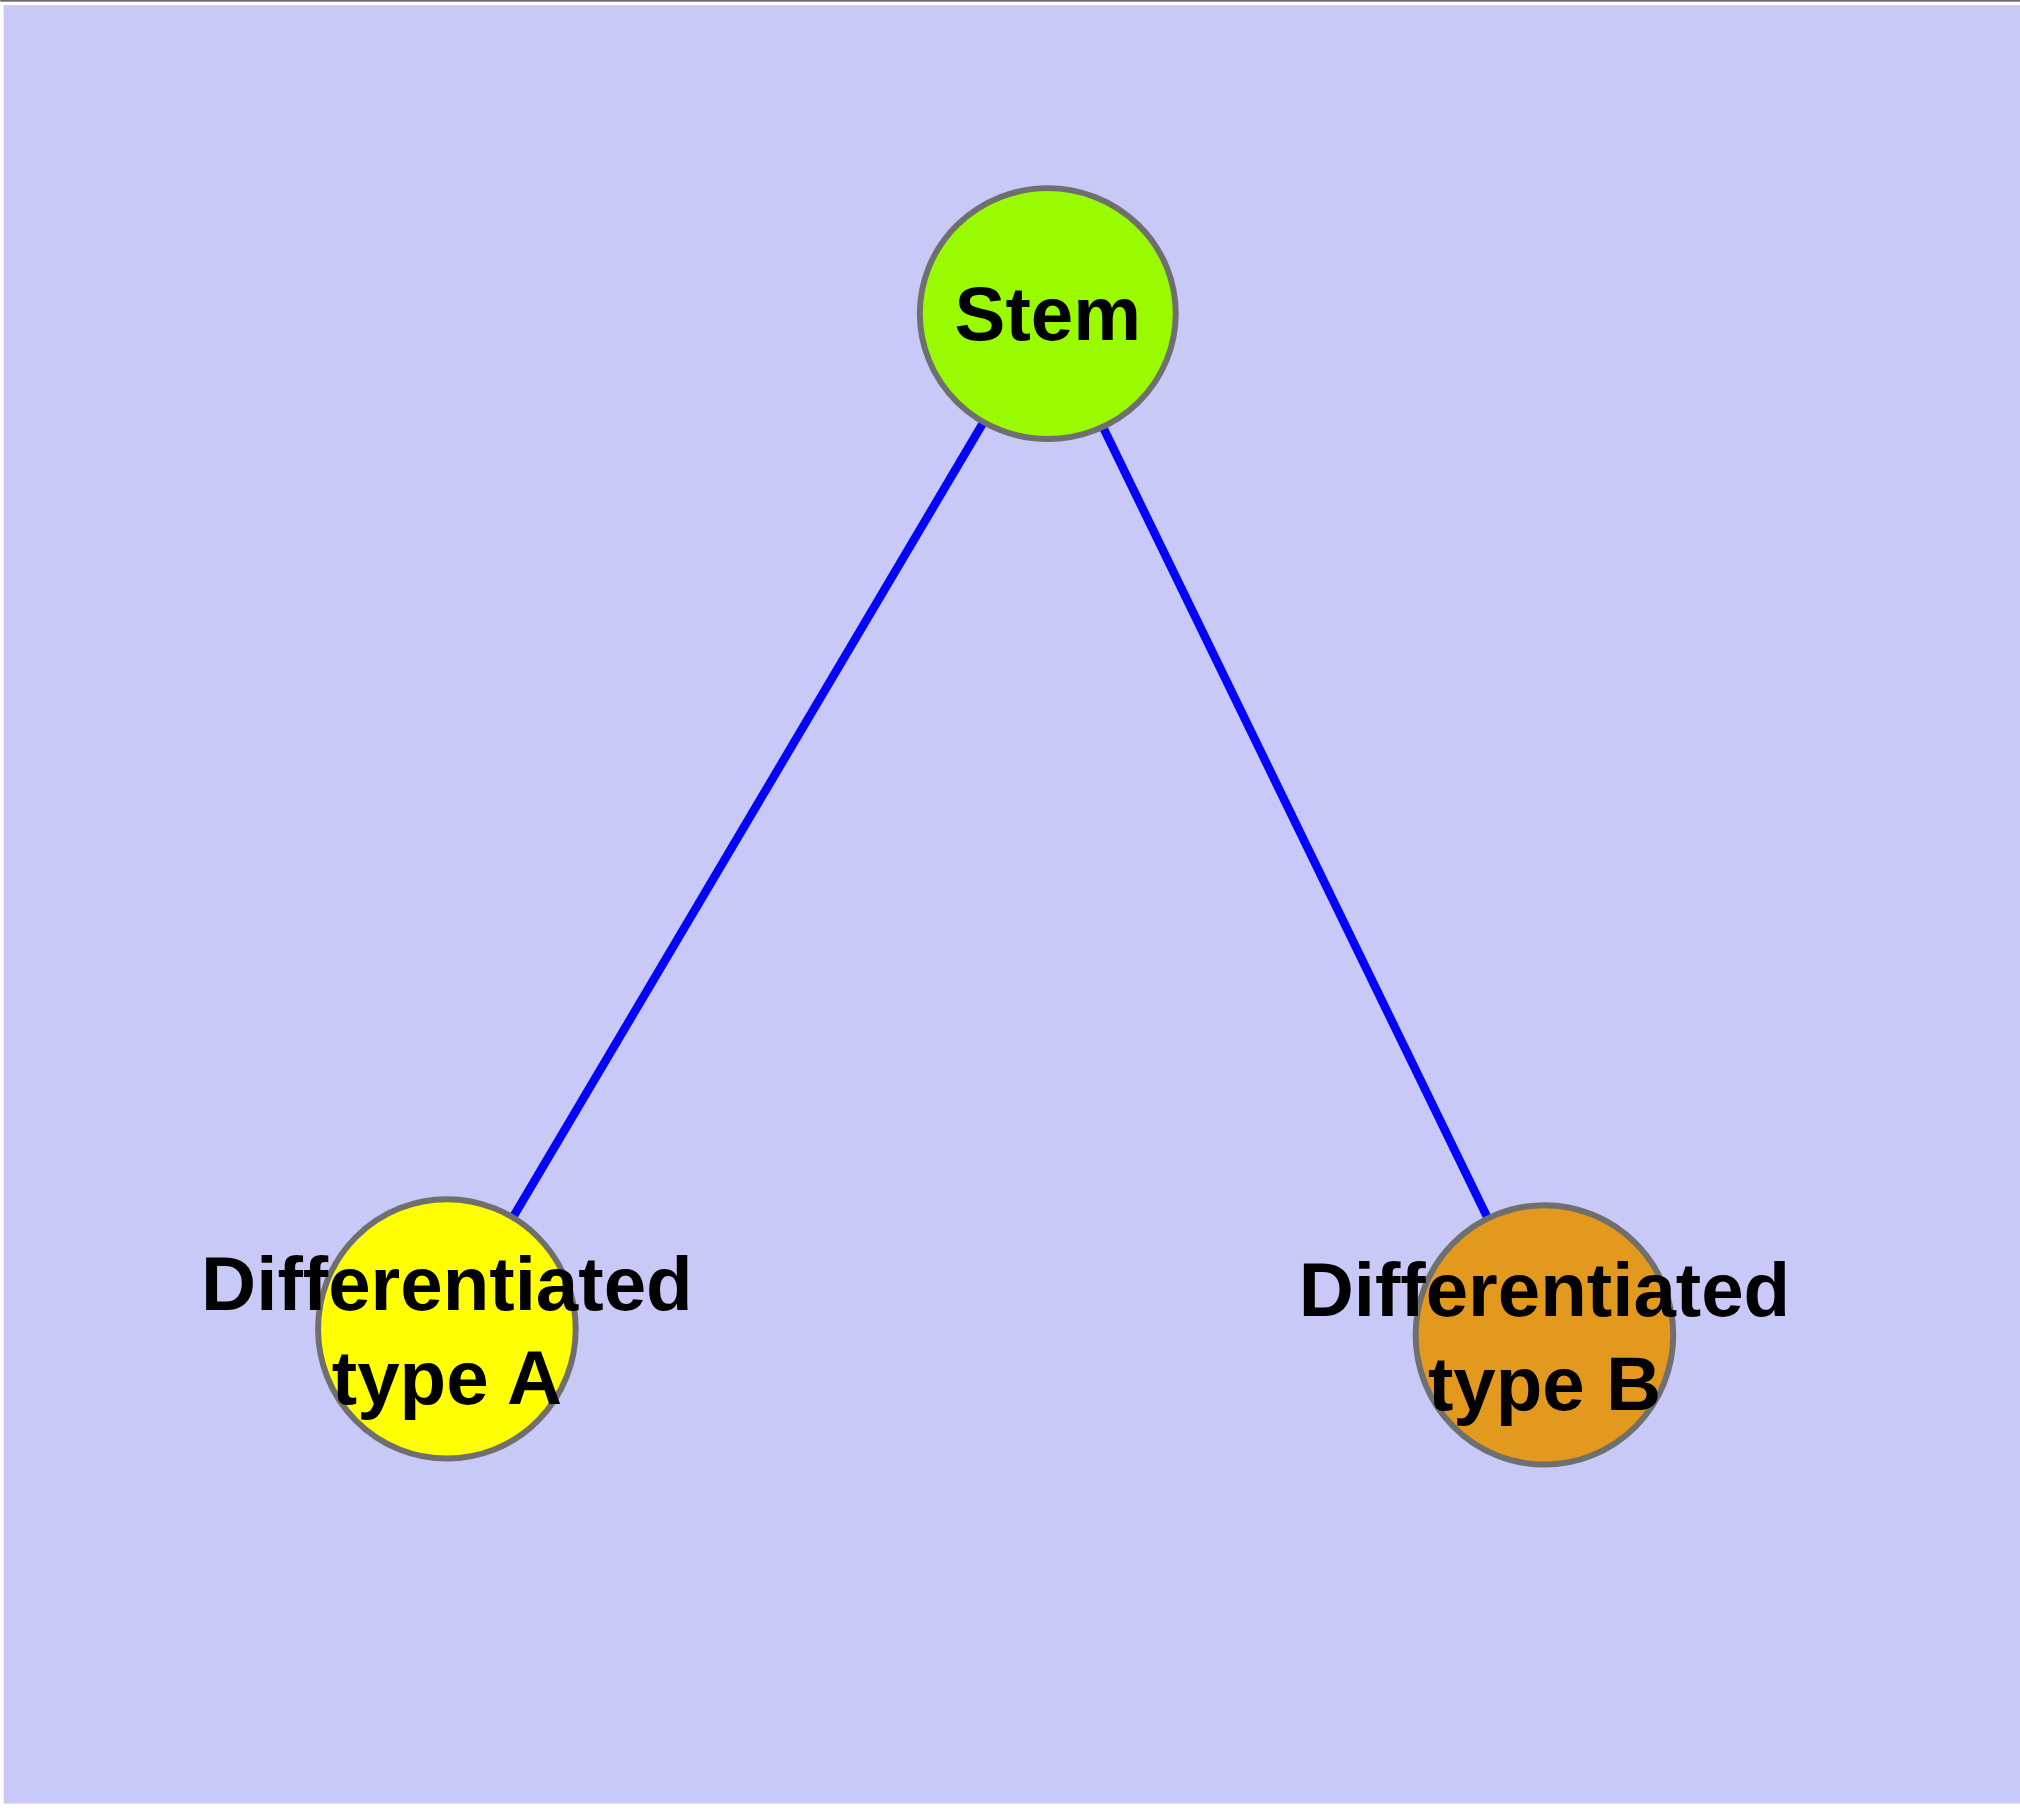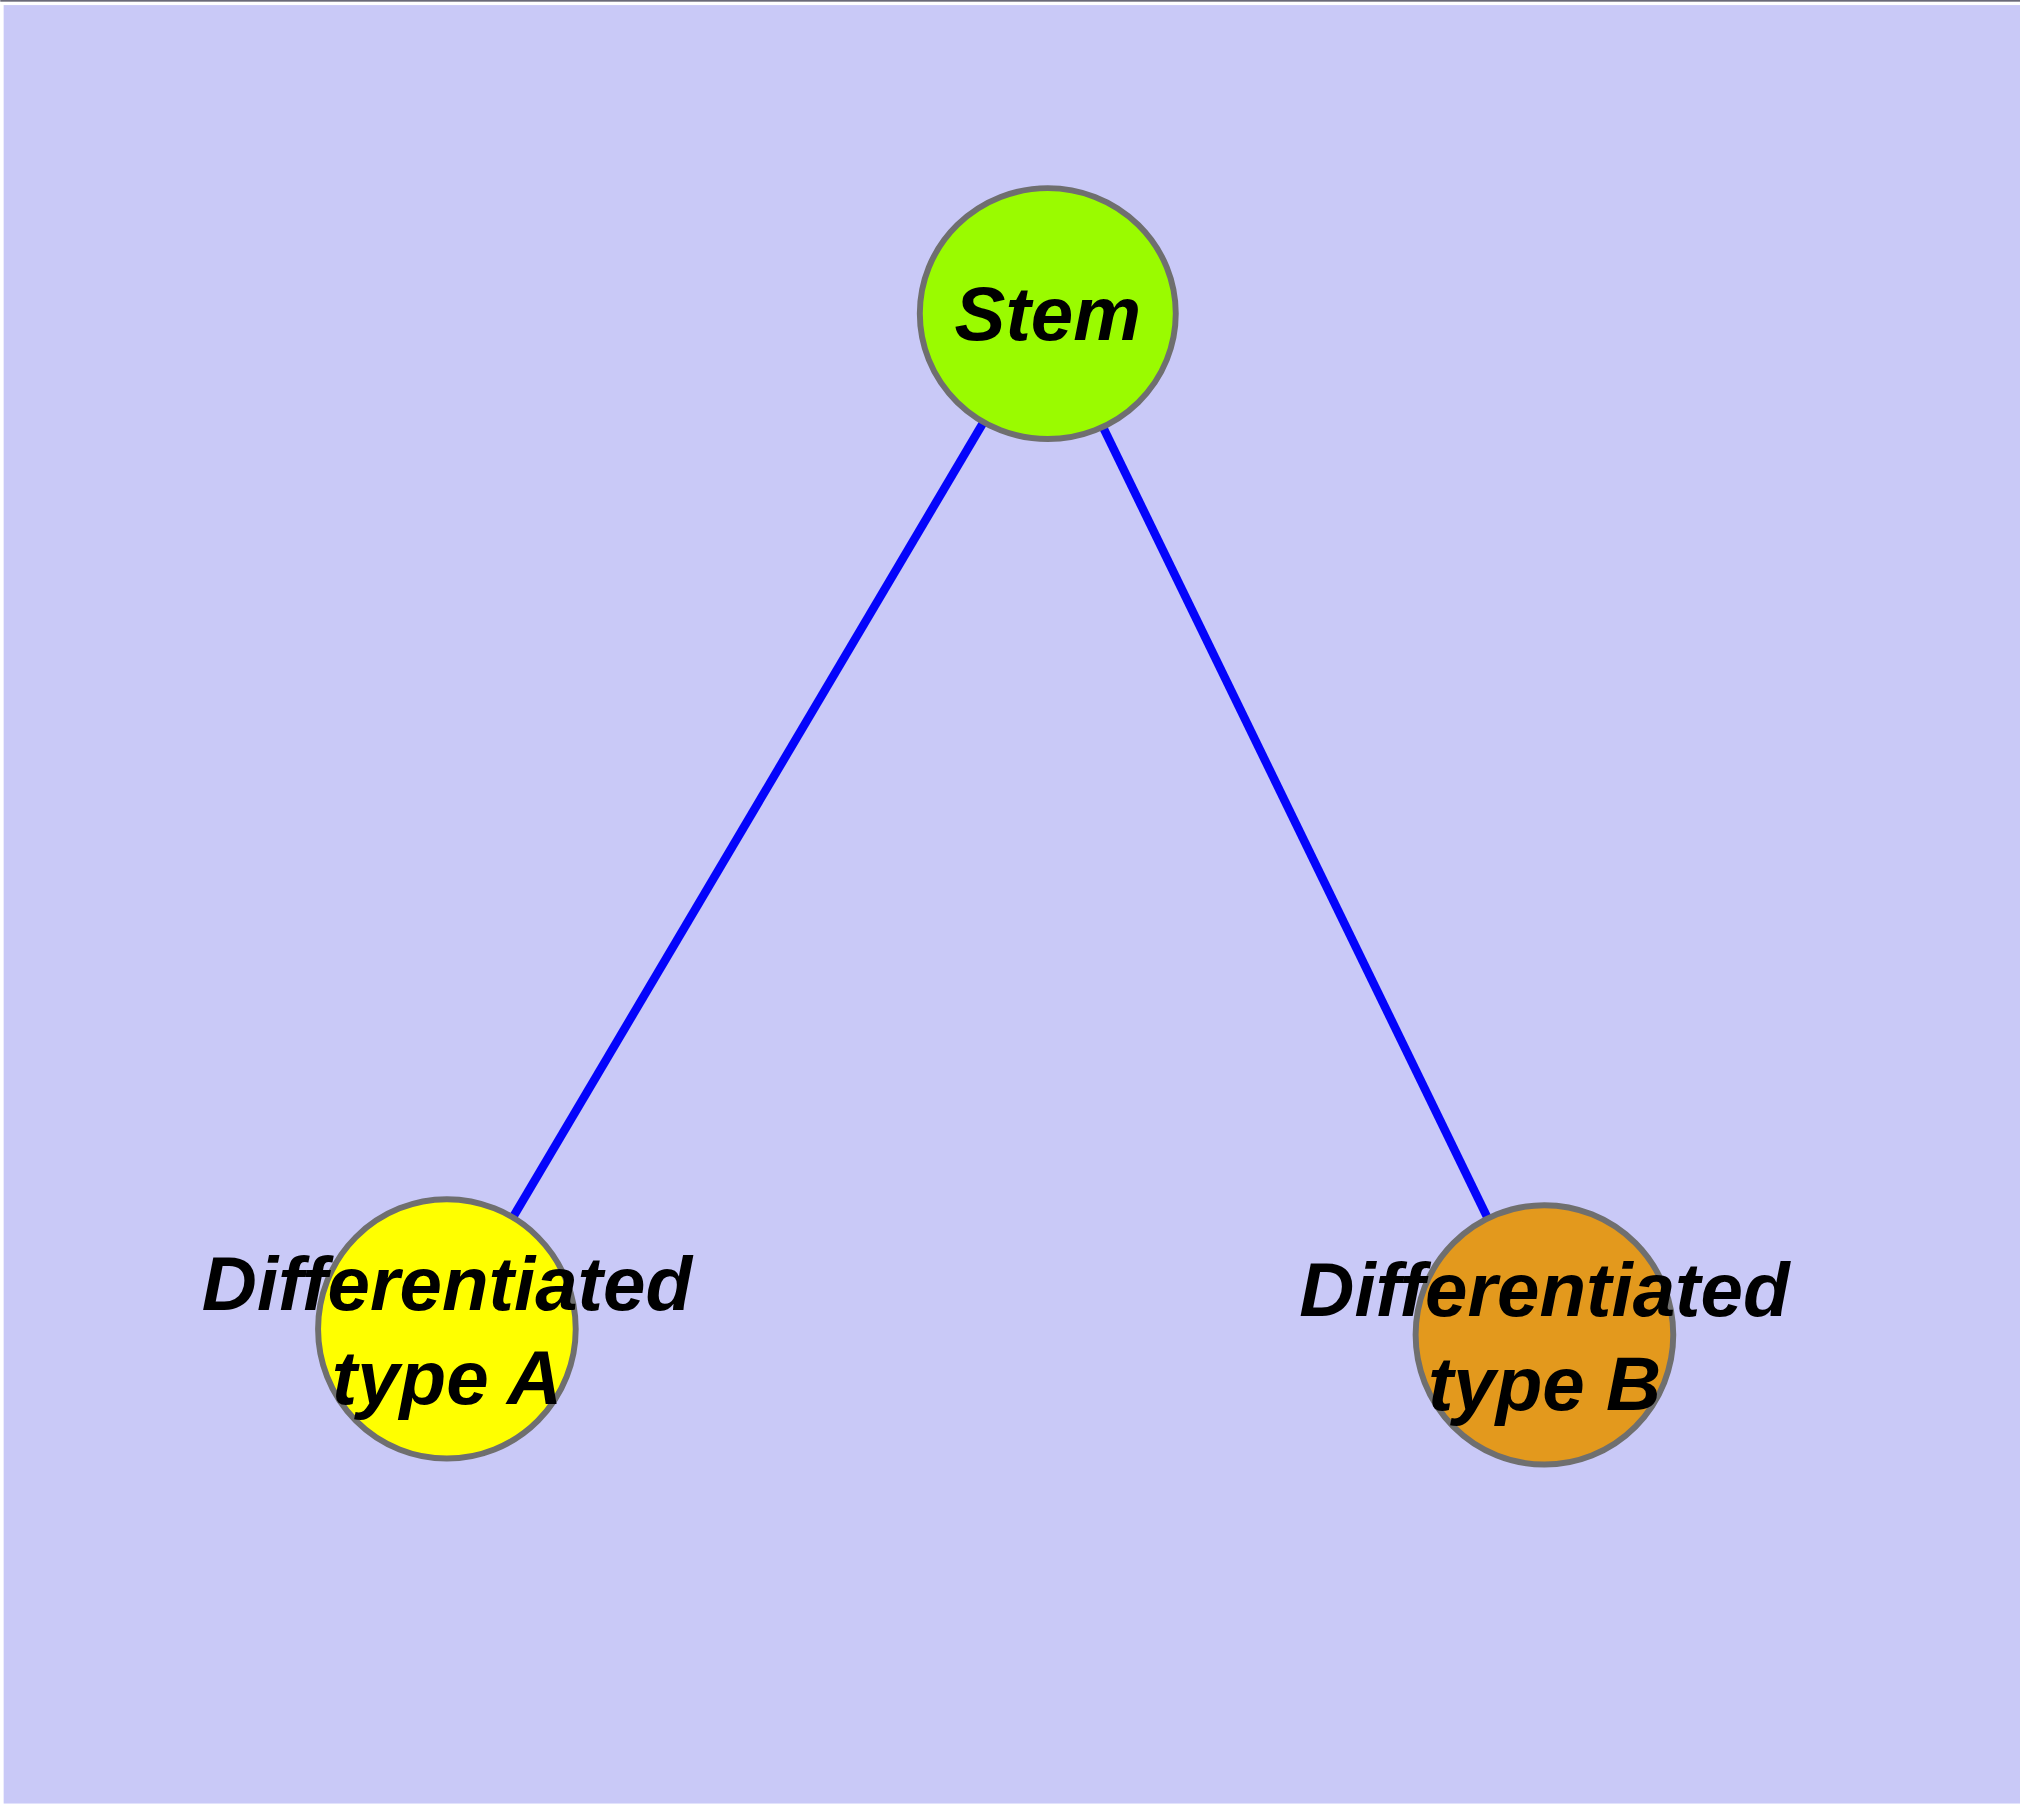--- a/index.html
+++ b/index.html
@@ -6,21 +6,20 @@
     margin: 0;
     padding: 0;
     background: #ffffff;
   }
   .stage {
     position: relative;
     width: 2021px;
     height: 1812px;
     background: #ffffff;
     overflow: hidden;
-    font-style: italic;
   }
   .stage svg {
     display: block;
     width: 100%;
     height: 100%;
   }
   .node-label {
     font-family: "Liberation Sans", "DejaVu Sans", sans-serif;
     font-weight: bold;
     font-size: 90px;

